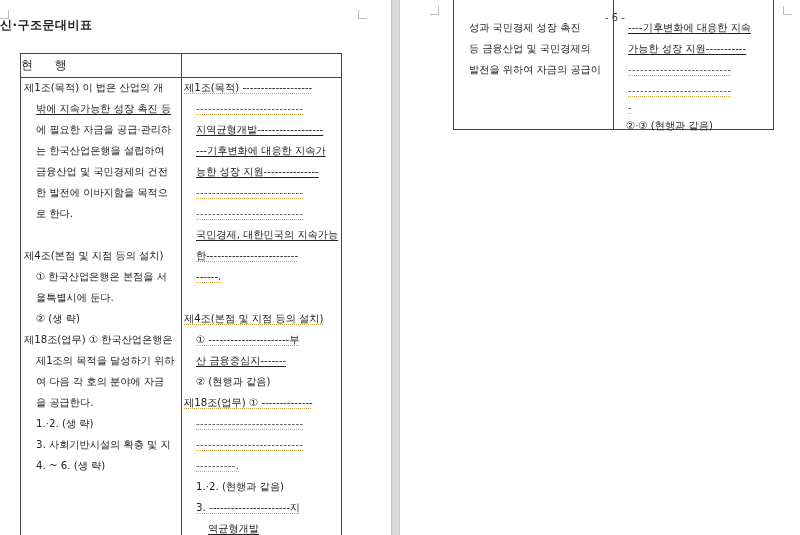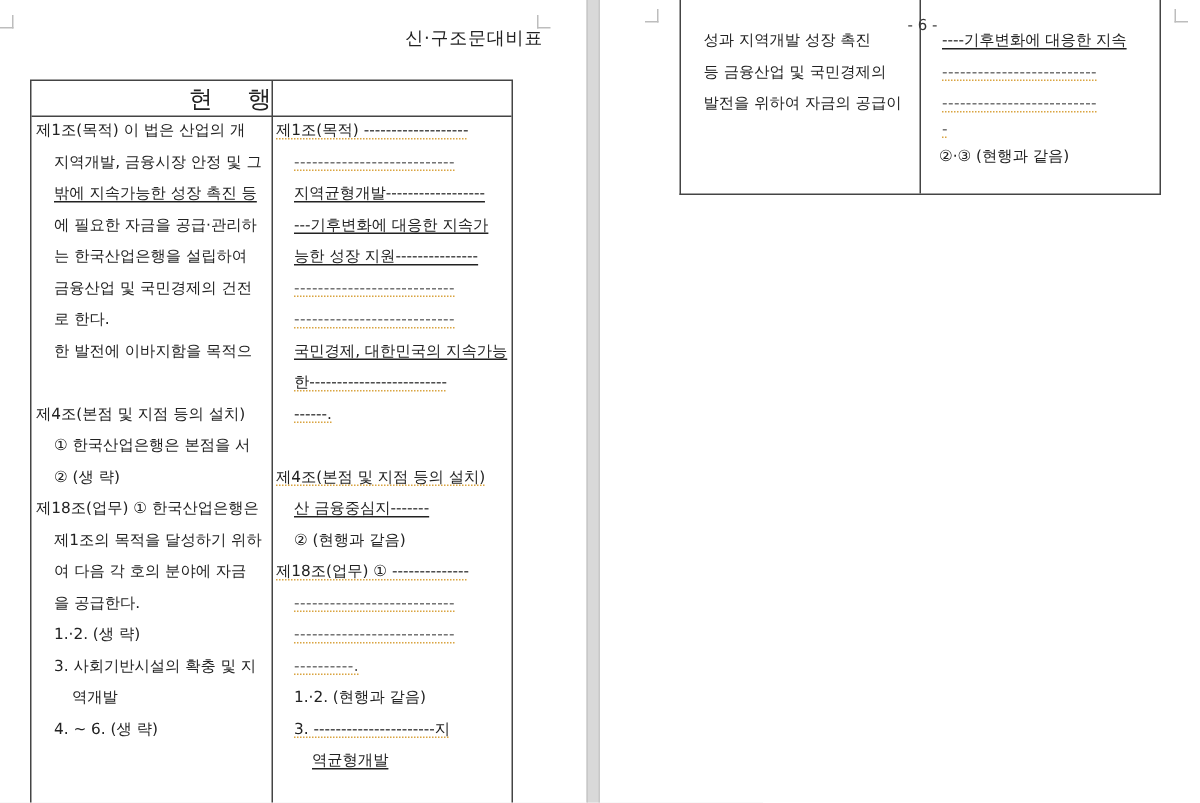--- a/index.html
+++ b/index.html
@@ -4,26 +4,26 @@
 <style>
   html, body { margin:0; padding:0; }
   body { width:800px; height:535px; background:#e8e8e8; position:relative; overflow:hidden;
          font-family:"DejaVu Sans","Liberation Sans",sans-serif; color:#222; }
   .page { position:absolute; top:0; background:#fff; height:535px; overflow:hidden; }
   #page1 { left:0; width:391px; }
   #page2 { left:400px; width:400px; }
   .gap { position:absolute; left:391px; top:0; width:9px; height:535px; background:#d9d9d9;
          border-left:1px solid #c8c8c8; border-right:1px solid #c8c8c8; box-sizing:border-box; }
   .corner { position:absolute; width:8px; height:8px; border-color:#bdbdbd; border-style:solid; border-width:0; }
-  .title { position:absolute; top:17px; left:0; width:362px; text-align:right; font-size:12px; font-weight:normal; letter-spacing:0.5px; }
+  .title { position:absolute; top:17px; left:0; width:362px; text-align:left; font-size:12px; font-weight:bold; letter-spacing:0.5px; }
   .pagenum { position:absolute; top:12px; left:205px; font-size:10px; color:#333; }
   .tbl { position:absolute; border:1px solid #444; box-sizing:border-box; }
   .vline { position:absolute; top:0; bottom:0; width:1px; background:#444; }
   .hline { position:absolute; left:0; right:0; height:1px; background:#444; }
-  .hdr { position:absolute; top:0; height:23px; line-height:23px; text-align:right; font-size:16px; word-spacing:18px; }
+  .hdr { position:absolute; top:0; height:23px; line-height:23px; text-align:left; font-size:12px; word-spacing:18px; }
   .col { position:absolute; font-size:10.2px; line-height:21px; }
   .ln { white-space:nowrap; height:21px; overflow:hidden; }
   .ind { padding-left:12px; }
   .u { text-decoration:underline; text-underline-offset:2px; }
   .sp { text-decoration:underline dotted #d9a441; text-underline-offset:2px; }
   .dash { color:#555; letter-spacing:0.3px; }
 </style>
 </head>
 <body>
 
@@ -33,55 +33,55 @@
 
   <div class="title">신·구조문대비표</div>
 
   <div class="tbl" style="left:20px;top:53px;width:322px;height:500px;">
     <div class="vline" style="left:160px;"></div>
     <div class="hline" style="top:23px;"></div>
     <div class="hdr" style="left:0;width:160px;">현      행</div>
 
     <div class="col" style="left:3px;top:23px;width:155px;">
       <div class="ln">제1조(목적) 이 법은 산업의 개</div>
-      <div class="ln ind">지역개발, 금융시장 안정 및 그</div>
       <div class="ln ind u">밖에 지속가능한 성장 촉진 등</div>
       <div class="ln ind">에 필요한 자금을 공급·관리하</div>
       <div class="ln ind">는 한국산업은행을 설립하여</div>
       <div class="ln ind">금융산업 및 국민경제의 건전</div>
+      <div class="ln ind">한 발전에 이바지함을 목적으</div>
       <div class="ln ind">로 한다.</div>
-      <div class="ln ind">한 발전에 이바지함을 목적으</div>
       <div class="ln"></div>
       <div class="ln">제4조(본점 및 지점 등의 설치)</div>
       <div class="ln ind">① 한국산업은행은 본점을 서</div>
+      <div class="ln ind">울특별시에 둔다.</div>
       <div class="ln ind">② (생  략)</div>
       <div class="ln">제18조(업무) ① 한국산업은행은</div>
       <div class="ln ind">제1조의 목적을 달성하기 위하</div>
       <div class="ln ind">여 다음 각 호의 분야에 자금</div>
       <div class="ln ind">을 공급한다.</div>
       <div class="ln ind">1.·2. (생  략)</div>
       <div class="ln ind">3. 사회기반시설의 확충 및 지</div>
-      <div class="ln ind" style="padding-left:24px;">역개발</div>
       <div class="ln ind">4. ~ 6. (생  략)</div>
 
     </div>
 
     <div class="col" style="left:163px;top:23px;width:157px;">
       <div class="ln sp">제1조(목적) -------------------</div>
       <div class="ln ind dash sp">---------------------------</div>
       <div class="ln ind u">지역균형개발------------------</div>
       <div class="ln ind u">---기후변화에 대응한 지속가</div>
       <div class="ln ind u">능한 성장 지원---------------</div>
       <div class="ln ind dash sp">---------------------------</div>
       <div class="ln ind dash sp">---------------------------</div>
       <div class="ln ind u">국민경제, 대한민국의 지속가능</div>
       <div class="ln ind sp">한-------------------------</div>
       <div class="ln ind sp">------.</div>
       <div class="ln"></div>
       <div class="ln sp">제4조(본점 및 지점 등의 설치)</div>
+      <div class="ln ind sp">① ----------------------부</div>
       <div class="ln ind u">산 금융중심지-------</div>
       <div class="ln ind">② (현행과 같음)</div>
       <div class="ln sp">제18조(업무) ① --------------</div>
       <div class="ln ind dash sp">---------------------------</div>
       <div class="ln ind dash sp">---------------------------</div>
       <div class="ln ind dash sp">----------.</div>
       <div class="ln ind">1.·2. (현행과 같음)</div>
       <div class="ln ind sp">3. ----------------------지</div>
       <div class="ln ind u" style="padding-left:24px;">역균형개발</div>
 
@@ -94,27 +94,28 @@
 <div class="page" id="page2">
   <div class="corner" style="left:30px;top:6px;border-right-width:1px;border-bottom-width:1px;"></div>
   <div class="corner" style="right:8px;top:6px;border-left-width:1px;border-bottom-width:1px;"></div>
 
   <div class="pagenum">- 6 -</div>
 
   <div class="tbl" style="left:53px;top:-1px;width:321px;height:131px;border-top:none;">
     <div class="vline" style="left:159px;"></div>
 
     <div class="col" style="left:3px;top:18px;width:154px;">
-      <div class="ln ind">성과 지역개발 성장 촉진</div>
+      <div class="ln ind">성과 국민경제 성장 촉진</div>
       <div class="ln ind">등 금융산업 및 국민경제의</div>
       <div class="ln ind">발전을 위하여 자금의 공급이</div>
       <div class="ln" style="height:14px;"></div>
     </div>
 
     <div class="col" style="left:162px;top:18px;width:157px;">
       <div class="ln ind u">----기후변화에 대응한 지속</div>
+      <div class="ln ind u">가능한 성장 지원-----------</div>
       <div class="ln ind dash sp">--------------------------</div>
       <div class="ln ind dash sp">--------------------------</div>
       <div class="ln ind dash sp" style="height:14px;line-height:14px;">-</div>
       <div class="ln ind" style="padding-left:10px;">②·③ (현행과 같음)</div>
     </div>
   </div>
 </div>
 
 </body></html>

